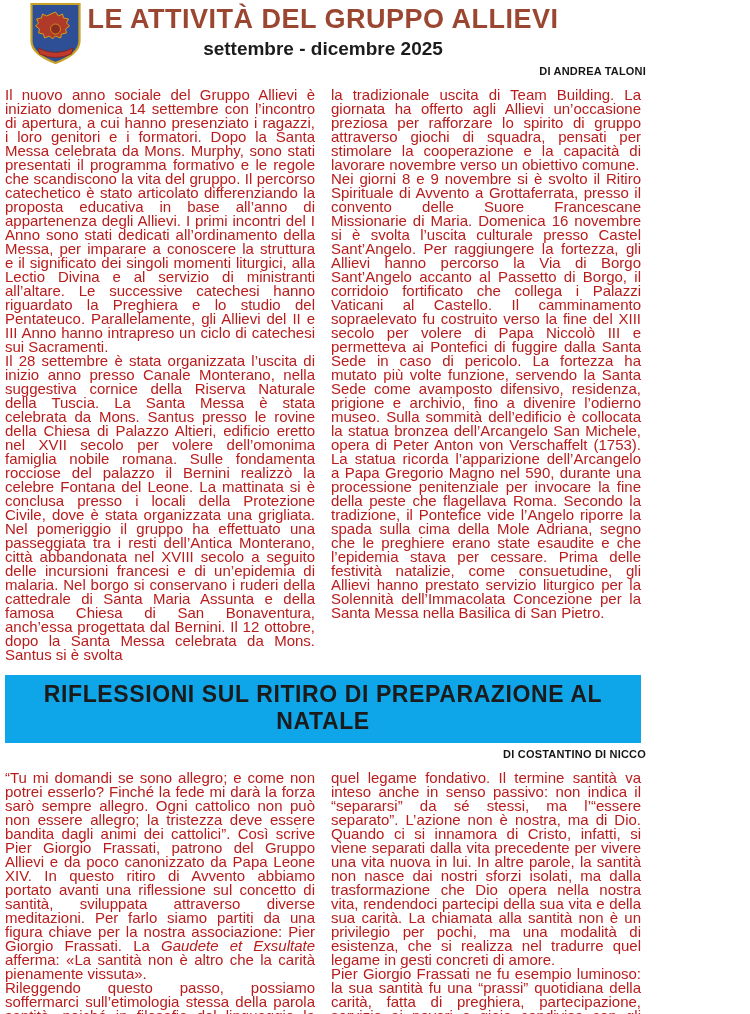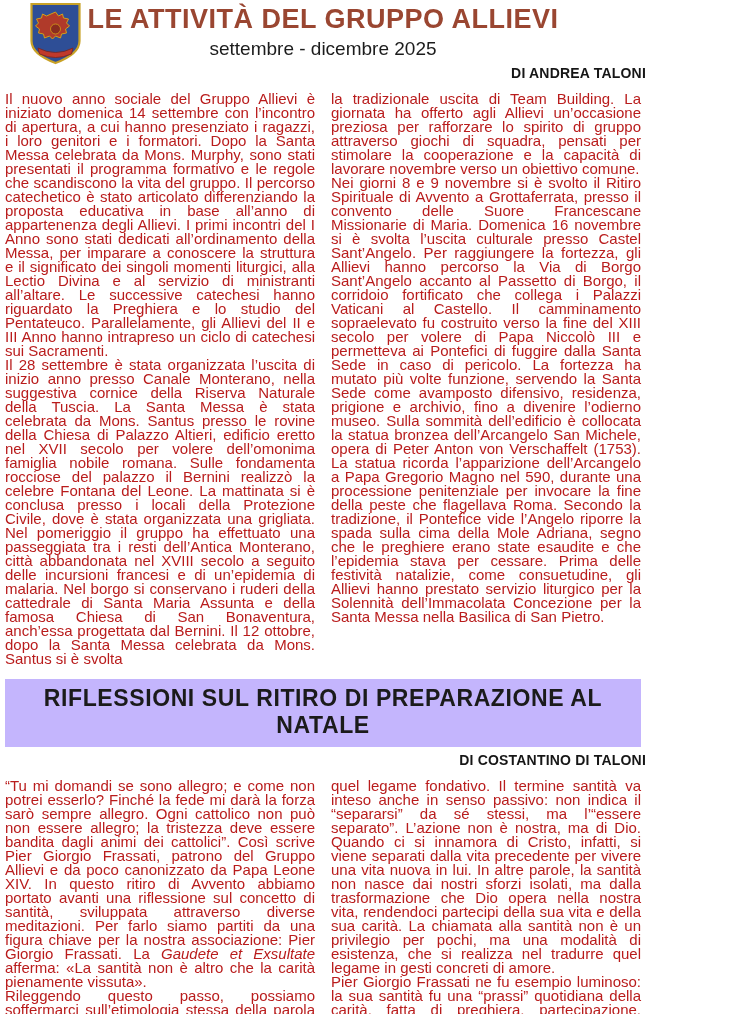--- a/index.html
+++ b/index.html
@@ -17,39 +17,39 @@
   .crest {
     position: absolute; left: 28px; top: 2px;
     width: 55px; height: 64px;
   }
   .page-title {
     margin: 0; text-align: center;
     font-size: 27px; font-weight: bold; letter-spacing: 0.5px;
   }
   .page-subtitle {
     margin: 3px 0 0; text-align: center;
-    font-size: 19px; font-weight: normal; color: #1c1c1c;
+    font-size: 19px; font-weight: bold; color: #1c1c1c;
   }
   .byline {
-    text-align: right; font-weight: bold; font-size: 14px;
+    text-align: right; font-weight: bold; font-size: 11px;
     color: #161616; padding: 5px 0 0 0; letter-spacing: 0.2px;
   }
 
   
   .two-col { display: flex; gap: 16px; padding: 11px 5px 0 5px; }
   .col {
     flex: 1; text-align: justify;
     font-size: 15px; line-height: 14px; color: #b91c1c;
   }
   .col p { margin: 0; }
 
   
   .banner {
     margin: 13px 5px 0 5px;
-    background: #c4b5fd;
+    background: #0ea5e9;
     text-align: center;
     font-size: 23px; font-weight: bold; letter-spacing: 0.6px;
     color: #1b1b1b;
     padding: 6px 0 8px 0;
   }
 </style>
 </head>
 <body>
 
 <div class="page">
@@ -75,21 +75,21 @@
       <p>Il 28 settembre è stata organizzata l’uscita di inizio anno presso Canale Monterano, nella suggestiva cornice della Riserva Naturale della Tuscia. La Santa Messa è stata celebrata da Mons. Santus presso le rovine della Chiesa di Palazzo Altieri, edificio eretto nel XVII secolo per volere dell’omonima famiglia nobile romana. Sulle fondamenta rocciose del palazzo il Bernini realizzò la celebre Fontana del Leone. La mattinata si è conclusa presso i locali della Protezione Civile, dove è stata organizzata una grigliata. Nel pomeriggio il gruppo ha effettuato una passeggiata tra i resti dell’Antica Monterano, città abbandonata nel XVIII secolo a seguito delle incursioni francesi e di un’epidemia di malaria. Nel borgo si conservano i ruderi della cattedrale di Santa Maria Assunta e della famosa Chiesa di San Bonaventura, anch’essa progettata dal Bernini. Il 12 ottobre, dopo la Santa Messa celebrata da Mons. Santus si è svolta</p>
     </div>
     <div class="col">
       <p>la tradizionale uscita di Team Building. La giornata ha offerto agli Allievi un’occasione preziosa per rafforzare lo spirito di gruppo attraverso giochi di squadra, pensati per stimolare la cooperazione e la capacità di lavorare novembre verso un obiettivo comune.</p>
       <p>Nei giorni 8 e 9 novembre si è svolto il Ritiro Spirituale di Avvento a Grottaferrata, presso il convento delle Suore Francescane Missionarie di Maria.  Domenica 16 novembre si è svolta l’uscita culturale presso Castel Sant’Angelo. Per raggiungere la fortezza, gli Allievi hanno percorso la Via di Borgo Sant’Angelo accanto al Passetto di Borgo, il corridoio fortificato che collega i Palazzi Vaticani al Castello. Il camminamento sopraelevato fu costruito verso la fine del XIII secolo per volere di Papa Niccolò III e permetteva ai Pontefici di fuggire dalla Santa Sede in caso di pericolo. La fortezza ha mutato più volte funzione, servendo la Santa Sede come avamposto difensivo, residenza, prigione e archivio, fino a divenire l’odierno museo. Sulla sommità dell’edificio è collocata la statua bronzea dell’Arcangelo San Michele, opera di Peter Anton von Verschaffelt (1753). La statua ricorda l’apparizione dell’Arcangelo a Papa Gregorio Magno nel 590, durante una processione penitenziale per invocare la fine della peste che flagellava Roma. Secondo la tradizione, il Pontefice vide l’Angelo riporre la spada sulla cima della Mole Adriana, segno che le preghiere erano state esaudite e che l’epidemia stava per cessare. Prima delle festività natalizie, come consuetudine, gli Allievi hanno prestato servizio liturgico per la Solennità dell’Immacolata Concezione per la Santa Messa nella Basilica di San Pietro.</p>
     </div>
   </section>
 
   <div class="banner">RIFLESSIONI SUL RITIRO DI PREPARAZIONE AL NATALE</div>
 
-  <div class="byline">DI COSTANTINO DI TALONI</div>
+  <div class="byline">DI COSTANTINO DI NICCO</div>
 
   <section class="two-col">
     <div class="col">
       <p><span>“Tu mi domandi se sono allegro; e come non potrei esserlo? Finché la fede mi darà la forza sarò sempre allegro. Ogni cattolico non può non essere allegro; la tristezza deve essere bandita dagli animi dei cattolici”. Così scrive Pier Giorgio Frassati, patrono del Gruppo Allievi e da poco canonizzato da Papa Leone XIV. In questo ritiro di Avvento abbiamo portato avanti una riflessione sul concetto di santità, sviluppata attraverso diverse meditazioni. Per farlo siamo partiti da una figura chiave per la nostra associazione: Pier Giorgio Frassati. La </span><i>Gaudete et Exsultate</i><span> afferma: «La santità non è altro che la carità pienamente vissuta».</span></p>
       <p>Rileggendo questo passo, possiamo soffermarci sull’etimologia stessa della parola santità, poiché in filosofia del linguaggio la ricerca etimologica diventa un modello di comprensione profondo e rivelatore del pensiero. Santità deriva dal latino sancire, che significa “stabilire”. La santità, dunque, è l’atto dello stabilire. Ma che cosa si stabilisce? Si stabilisce un legame, una relazione stabile con Dio. Essere “santo”, in questo senso, significa essere radicati in Dio, vivere ogni gesto, parola e pensiero come espressione di</p>
     </div>
     <div class="col">
       <p>quel legame fondativo. Il termine santità va inteso anche in senso passivo: non indica il “separarsi” da sé stessi, ma l’“essere separato”. L’azione non è nostra, ma di Dio. Quando ci si innamora di Cristo, infatti, si viene separati dalla vita precedente per vivere una vita nuova in lui. In altre parole, la santità non nasce dai nostri sforzi isolati, ma dalla trasformazione che Dio opera nella nostra vita, rendendoci partecipi della sua vita e della sua carità. La chiamata alla santità non è un privilegio per pochi, ma una modalità di esistenza, che si realizza nel tradurre quel legame in gesti concreti di amore.</p>
       <p>Pier Giorgio Frassati ne fu esempio luminoso: la sua santità fu una “prassi” quotidiana della carità,  fatta di preghiera, partecipazione, servizio ai poveri e gioia condivisa con gli amici. Sancire significa anche “rendere inviolabile”: allora, la vita santa è quella in cui l’amore diventa norma inviolabile, orientamento stabile che illumina scelte grandi e piccole. In questo senso, la santità è il quotidiano impegno a rendere l’amore il principio fondante e inviolabile della nostra esistenza.</p>
     </div>

